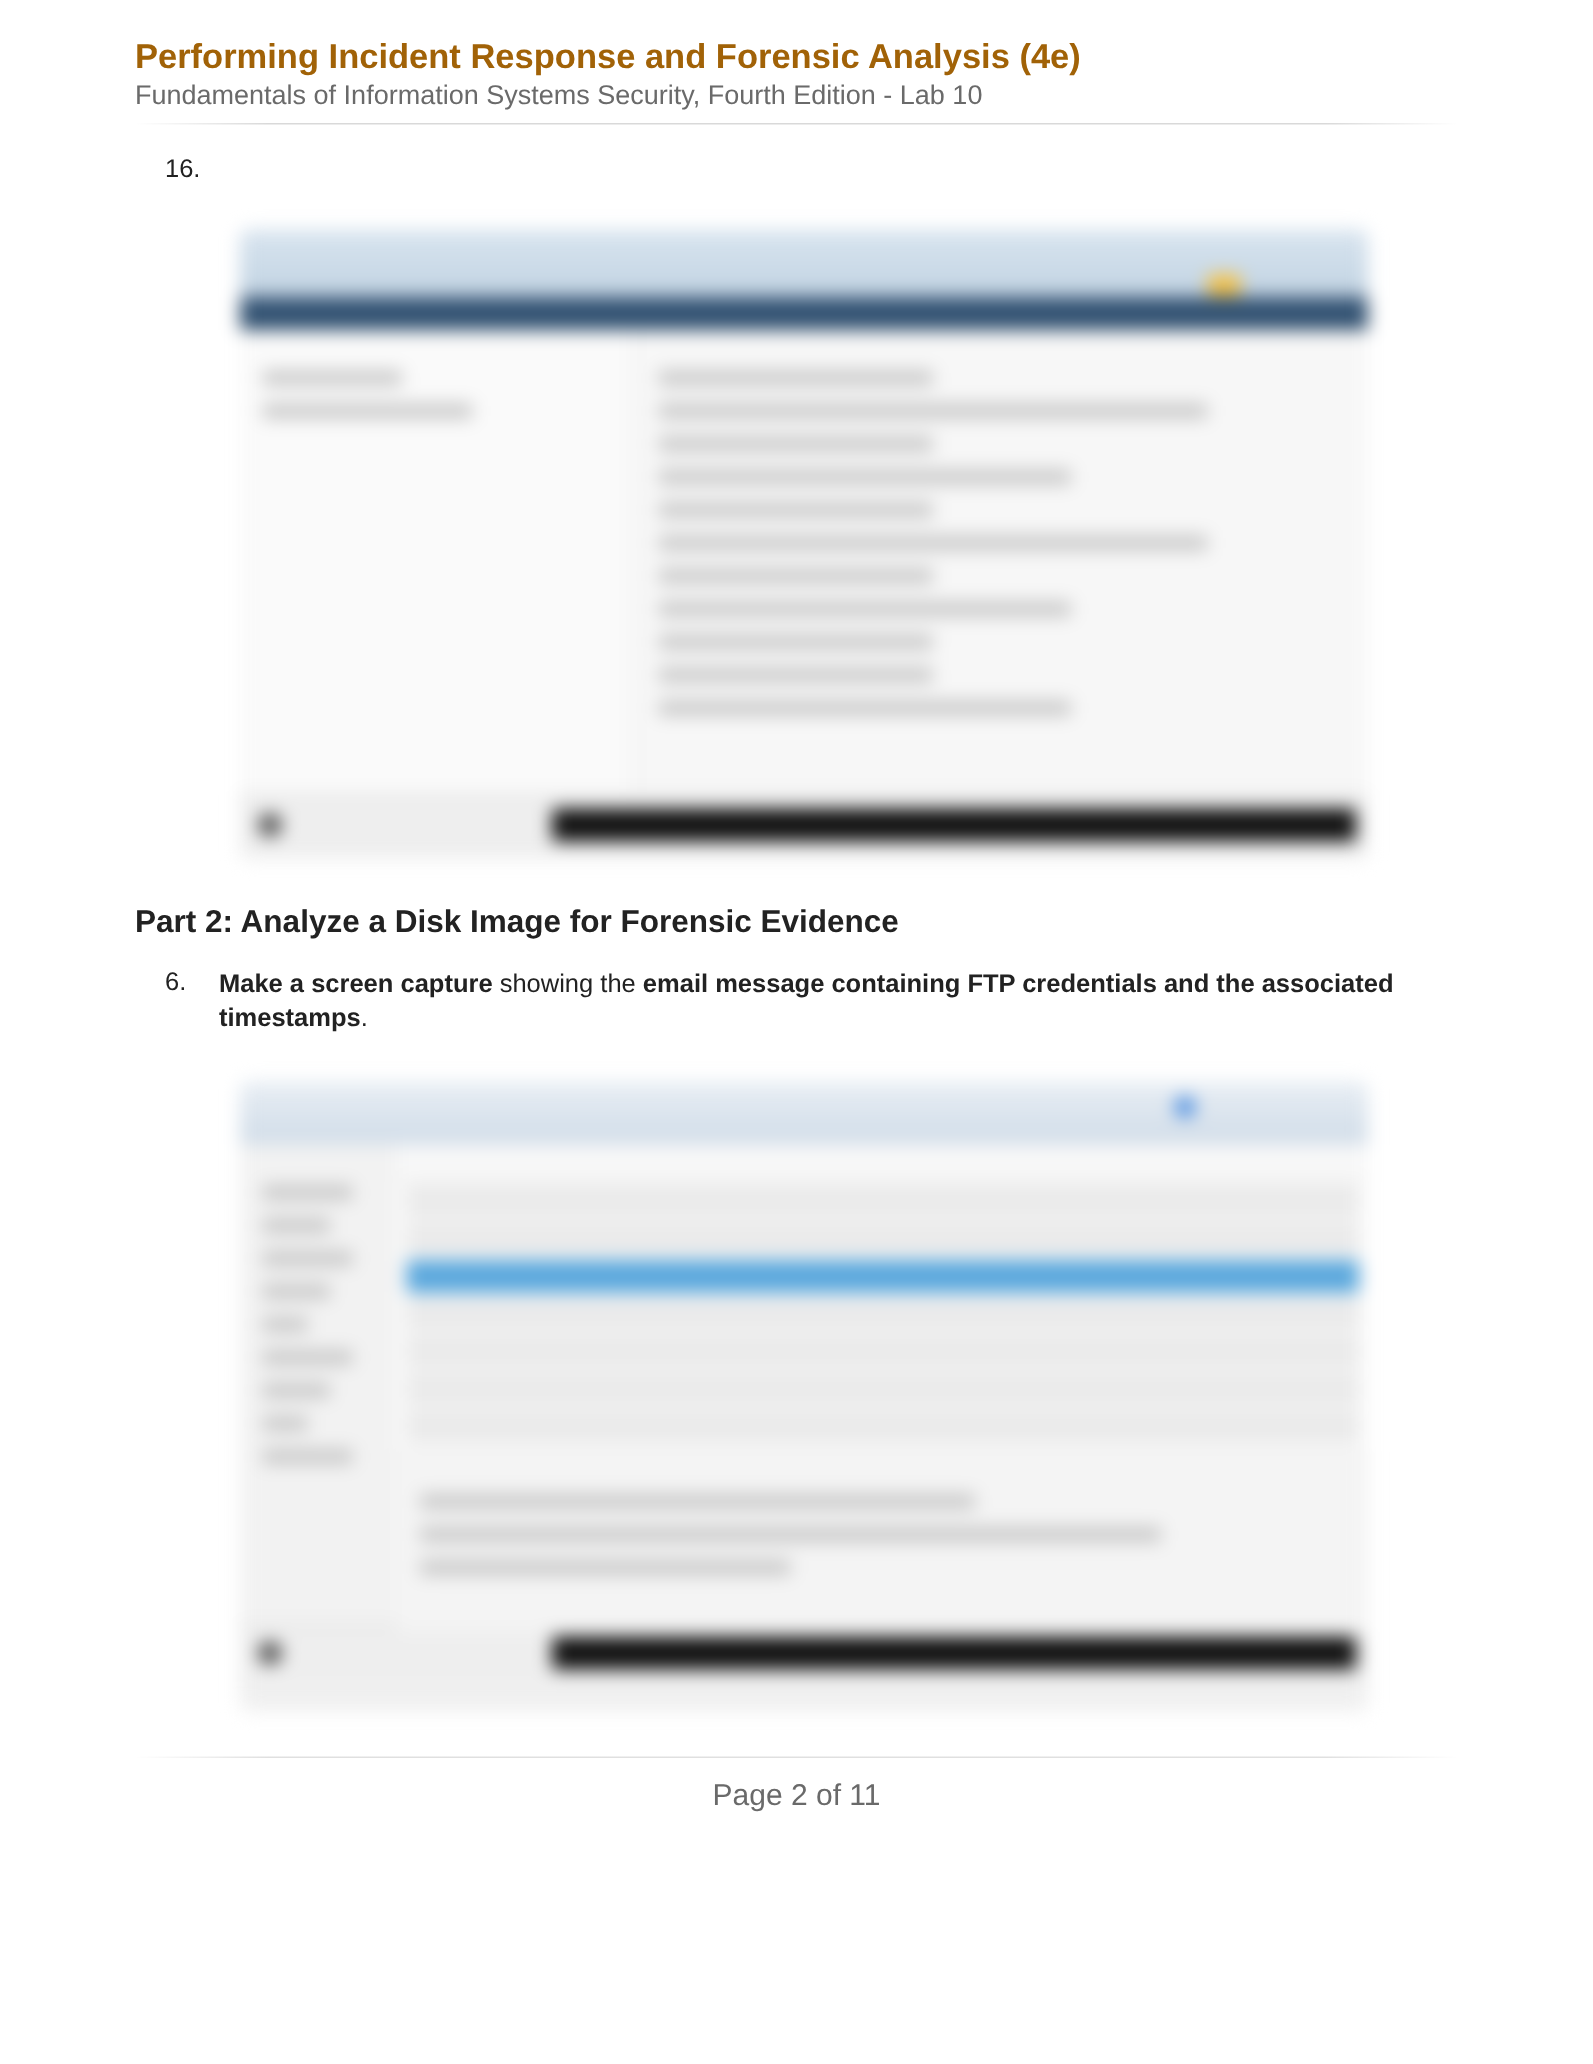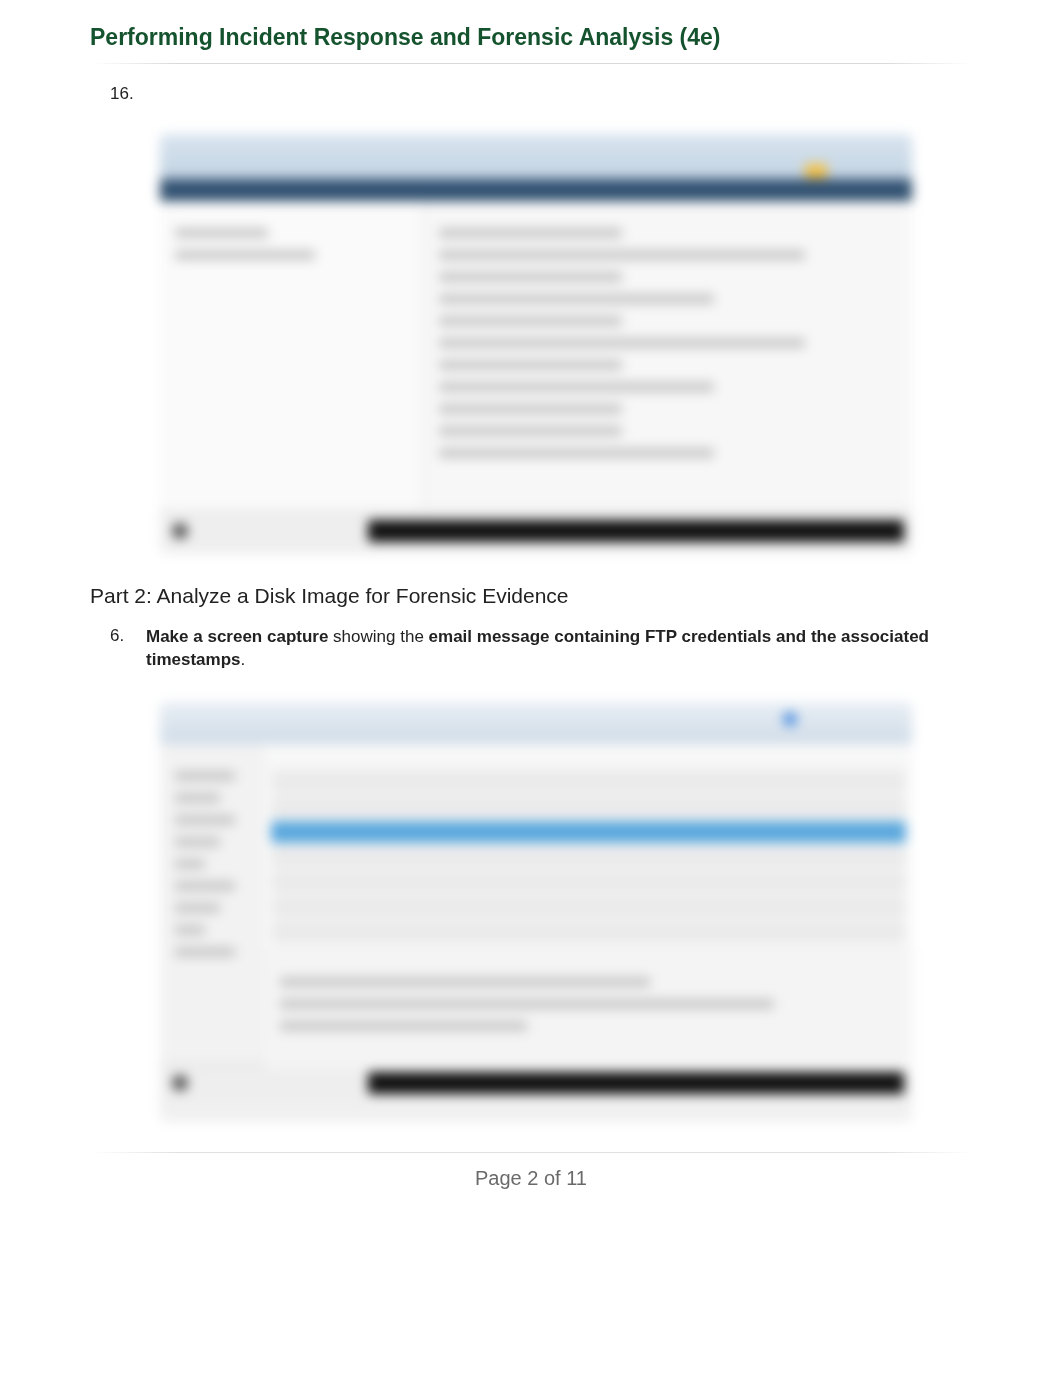--- a/index.html
+++ b/index.html
@@ -15,22 +15,22 @@
       padding: 0;
     }
     .page {
       padding: 24px 90px 30px 90px;
       position: relative;
       min-height: 1376px;
     }
     .header-title {
       font-size: 23px;
       font-weight: bold;
-      color: #14532d;
-      margin-bottom: 12px;
+      color: #a16207;
+      margin-bottom: 2px;
     }
     .header-subtitle {
       font-size: 18px;
       color: #6a6a6a;
       margin-bottom: 8px;
     }
     .header-divider {
       height: 1px;
       background: linear-gradient(to right, rgba(0,0,0,0) 0%, rgba(0,0,0,0.15) 10%, rgba(0,0,0,0.15) 90%, rgba(0,0,0,0) 100%);
       margin-bottom: 20px;
@@ -158,21 +158,21 @@
       border-bottom: 1px solid #ddd;
     }
     .sp2-preview {
       height: 120px;
       background: #f4f4f4;
       border-top: 1px solid #ddd;
       margin-top: 6px;
     }
     .section-heading {
       font-size: 21px;
-      font-weight: normal;
+      font-weight: bold;
       color: #222;
       margin: 18px 0 18px 0;
     }
     .footer-divider {
       height: 1px;
       background: linear-gradient(to right, rgba(0,0,0,0) 0%, rgba(0,0,0,0.12) 10%, rgba(0,0,0,0.12) 90%, rgba(0,0,0,0) 100%);
       margin-top: 30px;
       margin-bottom: 14px;
     }
     .page-number {
@@ -198,20 +198,21 @@
       background: #4a8de0;
       border-radius: 50%;
     }
   </style>
 </head>
 <body>
 
 <div class="page">
 
   <div class="header-title">Performing Incident Response and Forensic Analysis (4e)</div>
+  <div class="header-subtitle">Fundamentals of Information Systems Security, Fourth Edition - Lab 10</div>
   <div class="header-divider"></div>
 
   <div class="list-item">
     <div class="list-number">16.</div>
   </div>
 
   <div class="screenshot-placeholder sp1">
     <div class="sp-topbar" style="position:relative;">
       <div class="yellow-pill"></div>
     </div>

